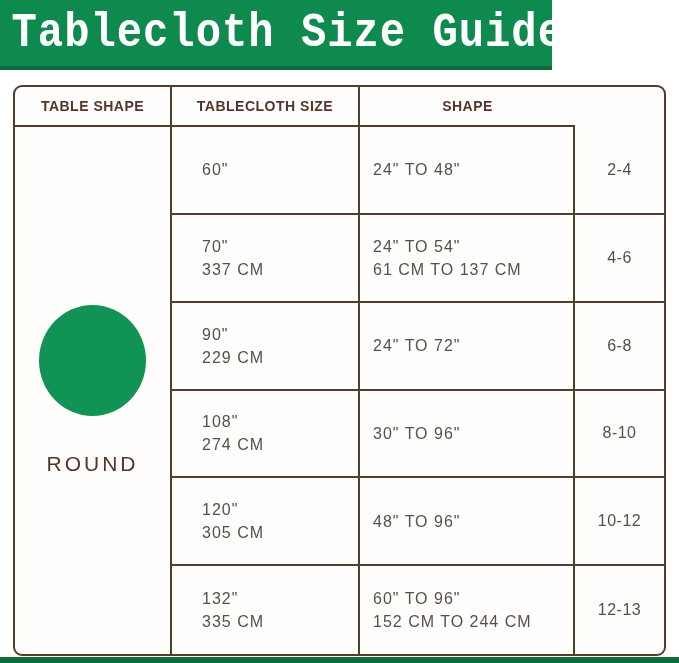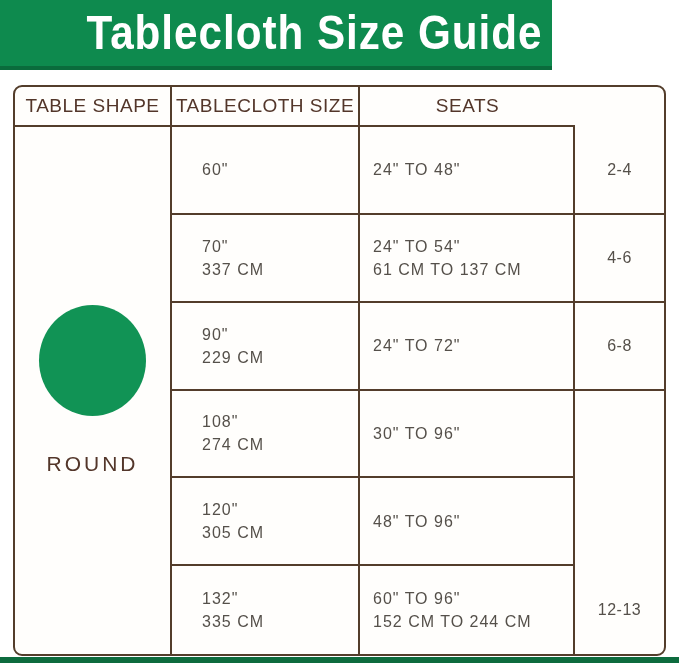--- a/index.html
+++ b/index.html
@@ -10,21 +10,21 @@
     position:relative;
     overflow:hidden;
   }
 
   
   .banner {
     position:absolute; top:0; left:0;
     width:552px; height:66px;
     background:var(--banner-green,#0e8a4e);
     border-bottom:4px solid var(--banner-edge,#0a6b3c);
-    display:flex; align-items:center; justify-content:flex-end;
+    display:flex; align-items:center; justify-content:flex-start;font-family:Liberation Mono, monospace;
   }
   .banner-title {
     color:#ffffff;
     font-size:44px;
     font-weight:bold;
     letter-spacing:1px;
     margin:0;
     transform:scale(0.96,1.08);
     white-space:nowrap;
   }
@@ -37,21 +37,21 @@
     border-radius:9px;
     overflow:hidden;
     display:grid;
     grid-template-columns:157px 188px 215px 89px;
     grid-template-rows:40px repeat(6, 1fr);
     background:#fffefc;
   }
   .cell { box-sizing:border-box; }
   .th {
     display:flex; align-items:center; justify-content:center;
-    font-weight:normal; font-size:19px; letter-spacing:0.5px;
+    font-weight:bold; font-size:14px; letter-spacing:0.5px;
     color:var(--header-text,#53362a);
     border-bottom:2px solid var(--line-brown,#533d2b);
     border-right:2px solid var(--line-brown,#533d2b);
   }
   .th.last { border-right:none; }
 
   .shape-cell {
     grid-column:1; grid-row:2 / span 6;
     border-right:2px solid var(--line-brown,#533d2b);
     display:flex; flex-direction:column;
@@ -97,21 +97,21 @@
 <body>
 
 <header class="banner">
   <h1 class="banner-title">Tablecloth Size Guide</h1>
 </header>
 
 <div class="size-table">
 
   <div class="cell th">TABLE SHAPE</div>
   <div class="cell th">TABLECLOTH SIZE</div>
-  <div class="cell th last">SEATS</div>
+  <div class="cell th last">SHAPE</div>
 
   <div class="cell shape-cell">
     <div class="shape-circle"></div>
     <div class="shape-label">ROUND</div>
   </div>
 
   <div class="cell size-cell" style="grid-row:2">
     <span>60"</span>
   </div>
   <div class="cell fits-cell" style="grid-row:2">
@@ -138,28 +138,30 @@
   </div>
   <div class="cell seats-cell" style="grid-row:4">6-8</div>
 
   <div class="cell size-cell" style="grid-row:5">
     <span>108"</span>
     <span>274 CM</span>
   </div>
   <div class="cell fits-cell" style="grid-row:5">
     <span>30" TO 96"</span>
   </div>
+  <div class="cell seats-cell" style="grid-row:5">8-10</div>
 
   <div class="cell size-cell" style="grid-row:6">
     <span>120"</span>
     <span>305 CM</span>
   </div>
   <div class="cell fits-cell" style="grid-row:6">
     <span>48" TO 96"</span>
   </div>
+  <div class="cell seats-cell" style="grid-row:6">10-12</div>
 
   <div class="cell size-cell row-last" style="grid-row:7">
     <span>132"</span>
     <span>335 CM</span>
   </div>
   <div class="cell fits-cell row-last" style="grid-row:7">
     <span>60" TO 96"</span>
     <span>152 CM TO 244 CM</span>
   </div>
   <div class="cell seats-cell row-last" style="grid-row:7">12-13</div>

